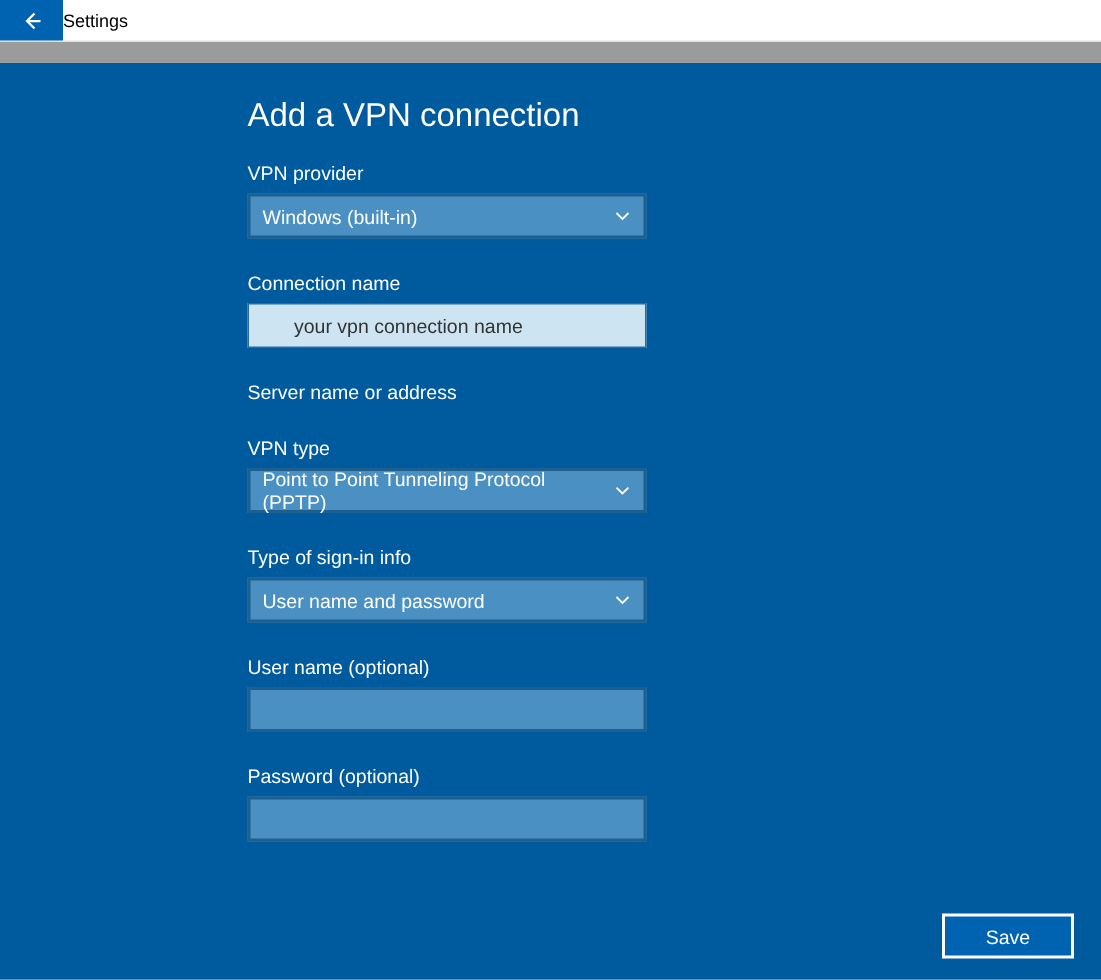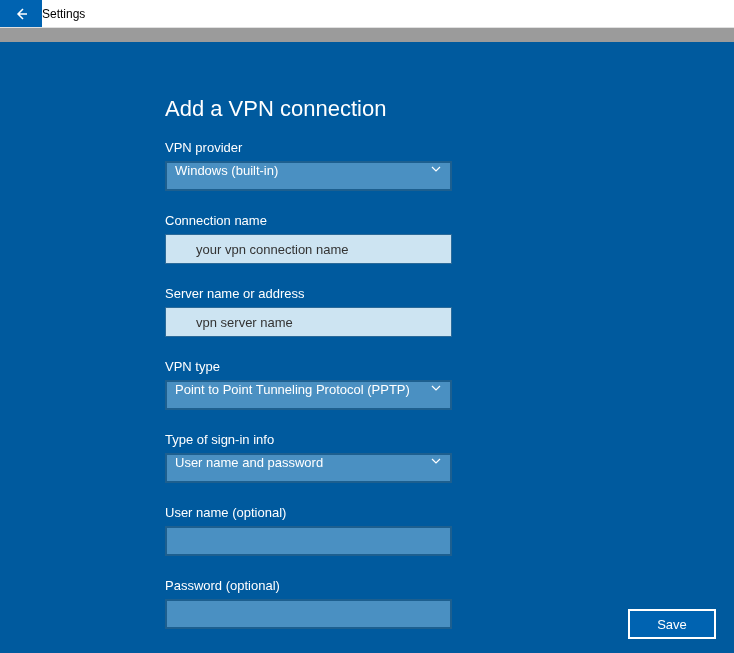--- a/index.html
+++ b/index.html
@@ -40,38 +40,38 @@
       background: #005a9e;
       height: calc(653px - 28px - 14px);
       padding: 22px 0 0 165px;
       color: #fff;
       position: relative;
     }
     .content h1 {
       font-size: 22px;
       font-weight: 400;
       margin-bottom: 18px;
-      margin-top: 32px;
     }
     .field {
       margin-bottom: 22px;
     }
     .field-label {
       font-size: 13px;
       font-weight: 400;
       margin-bottom: 6px;
       display: block;
     }
     .dropdown, .textinput {
-      width: 287px;
+      width: 266px;
       height: 30px;
       border: 1px solid #2e7cb5;
       font-size: 13px;
       padding: 0 8px;
       display: flex;
+      align-items: center;
       justify-content: space-between;
       position: relative;
       font-family: inherit;
     }
     .dropdown {
       background: #4a90c2;
       color: #fff;
       border: 2px solid #1d5f8f;
     }
     .dropdown .chev {
@@ -139,21 +139,20 @@
     </div>
   </div>
 
   <div class="field">
     <label class="field-label">Connection name</label>
     <input type="text" class="textinput" value="your vpn connection name" style="">
   </div>
 
   <div class="field">
     <label class="field-label">Server name or address</label>
-    <input type="text" class="textinput" value="vpn server name" style="">
   </div>
 
   <div class="field">
     <label class="field-label">VPN type</label>
     <div class="dropdown">
       <span>Point to Point Tunneling Protocol (PPTP)</span>
       <svg class="chev" viewBox="0 0 12 12" fill="none" stroke="white" stroke-width="1.2">
           <path d="M2 4 L6 8 L10 4"></path>
         </svg>
     </div>

